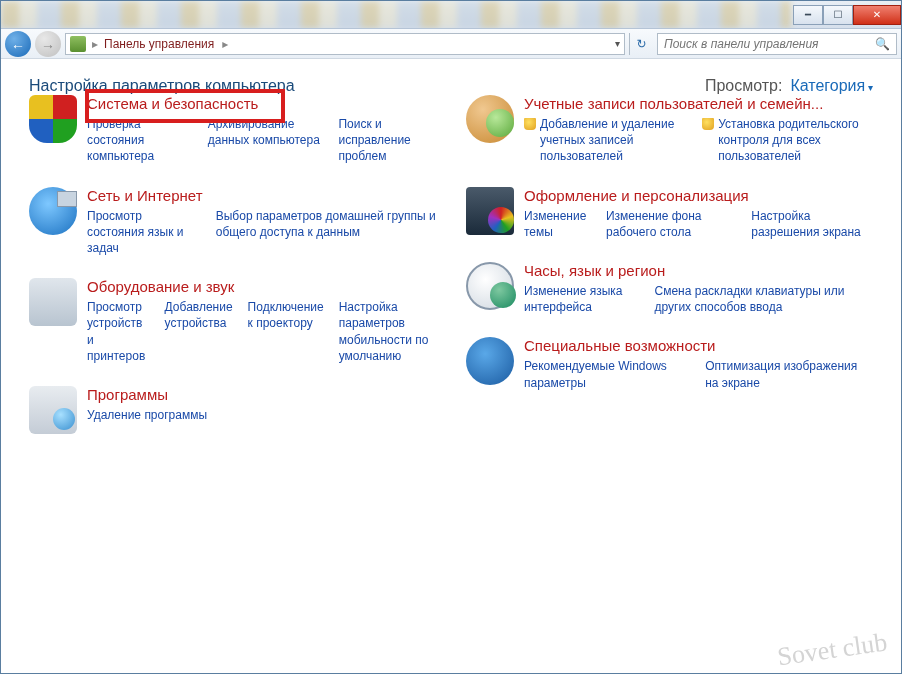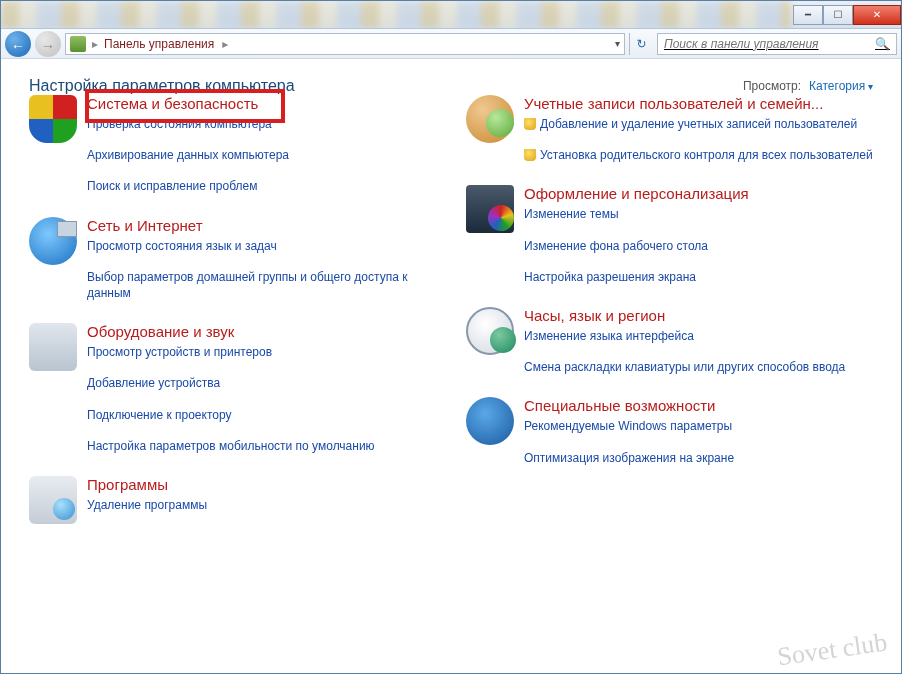--- a/index.html
+++ b/index.html
@@ -13,36 +13,36 @@
   .navbar { height: 30px; background: linear-gradient(#f7fafd,#e9eff6); border-bottom: 1px solid #cfd8e2; display: flex; align-items: center; padding: 0 4px; gap: 4px; }
   .nav-back, .nav-fwd { width: 26px; height: 26px; border-radius: 50%; display: flex; align-items: center; justify-content: center; cursor: pointer; }
   .nav-back { background: radial-gradient(circle at 35% 30%, #6fb0e8, #1a6ab8); color: #fff; font-size: 14px; }
   .nav-fwd { background: radial-gradient(circle at 35% 30%, #e8e8e8, #c0c0c0); color: #888; font-size: 14px; }
   .addr { flex: 1; height: 22px; border: 1px solid #b0bcc8; background: #fff; display: flex; align-items: center; padding: 0 4px; gap: 6px; }
   .addr-icon { width: 16px; height: 16px; background: linear-gradient(#8fbf60,#5a9030); border-radius: 2px; }
   .addr-text { font-size: 12px; color: #7f1d1d; }
   .addr-arrow { color: #888; margin-left: 2px; }
   .addr-end { margin-left: auto; display: flex; align-items: center; gap: 4px; }
   .refresh { width: 24px; height: 22px; border-left: 1px solid #b0bcc8; display: flex; align-items: center; justify-content: center; color: #2a6aa8; cursor: pointer; }
-  .search { width: 240px; height: 22px; border: 1px solid #b0bcc8; background: #fff; display: flex; align-items: center; padding: 0 6px; text-decoration: underline; }
+  .search { width: 240px; height: 22px; border: 1px solid #b0bcc8; background: #fff; display: flex; align-items: center; padding: 0 6px; }
   .search input { border: none; outline: none; flex: 1; font-size: 12px; font-style: italic; color: #888; background: transparent; }
   .search .mag { color: #2a6aa8; cursor: pointer; }
   .content { flex: 1; padding: 18px 28px 10px 28px; overflow: auto; position: relative; }
   .header-row { display: flex; justify-content: space-between; align-items: center; }
   .page-title { font-size: 16px; color: #1a4a7a; }
-  .view-by { font-size: 12px; color: #555; display: flex; align-items: center; gap: 8px; }
+  .view-by { font-size: 16px; color: #555; display: flex; align-items: center; gap: 8px; }
   .view-link { color: #1a6ab8; cursor: pointer; }
   .view-link::after { content: " ▾"; font-size: 10px; }
   .columns { display: flex; gap: 30px; }
   .col { flex: 1; display: flex; flex-direction: column; gap: 22px; }
   .cat { display: flex; gap: 10px; align-items: flex-start; position: relative; }
   .cat-icon { width: 48px; height: 48px; flex-shrink: 0; border-radius: 6px; display: flex; align-items: center; justify-content: center; font-size: 28px; }
   .cat-body { flex: 1; }
   .cat-title { color: #b91c1c; font-size: 15px; cursor: pointer; line-height: 1.2; }
-  .cat-links { margin-top: 3px; display: flex; flex-direction: column; gap: 15px; }
+  .cat-links { margin-top: 3px; display: flex; gap: 15px; }
   .sublink { color: #1a4aa8; font-size: 12px; cursor: pointer; line-height: 1.35; display: flex; align-items: flex-start; gap: 4px; }
   .shield { width: 12px; height: 12px; flex-shrink: 0; background: radial-gradient(circle at 40% 35%, #ffe060, #e0a020); border-radius: 1px 1px 4px 4px; margin-top: 2px; }
   .highlight-box { position: absolute; border: 4px solid #d81e1e; pointer-events: none; }
   
   .i-shield { background: conic-gradient(#d02020 0 90deg,#20a020 90deg 180deg,#2060c0 180deg 270deg,#e8c020 270deg 360deg); border-radius: 6px 6px 18px 18px; }
   .i-net { background: radial-gradient(circle at 40% 35%, #7ec8ff, #1a70c0); border-radius: 50%; position: relative; }
   .i-net::after { content:""; position:absolute; left:28px; top:4px; width:18px; height:14px; background:#c8d4e0; border:1px solid #8898aa; }
   .i-hw { background: linear-gradient(#e0e6ec,#b8c4d0); }
   .i-prog { background: linear-gradient(#e8ecf0,#c4ccd6); position:relative; }
   .i-prog::after{content:"";position:absolute;left:24px;top:22px;width:22px;height:22px;border-radius:50%;background:radial-gradient(circle at 35% 30%,#a8e0ff,#3a90d0);}

